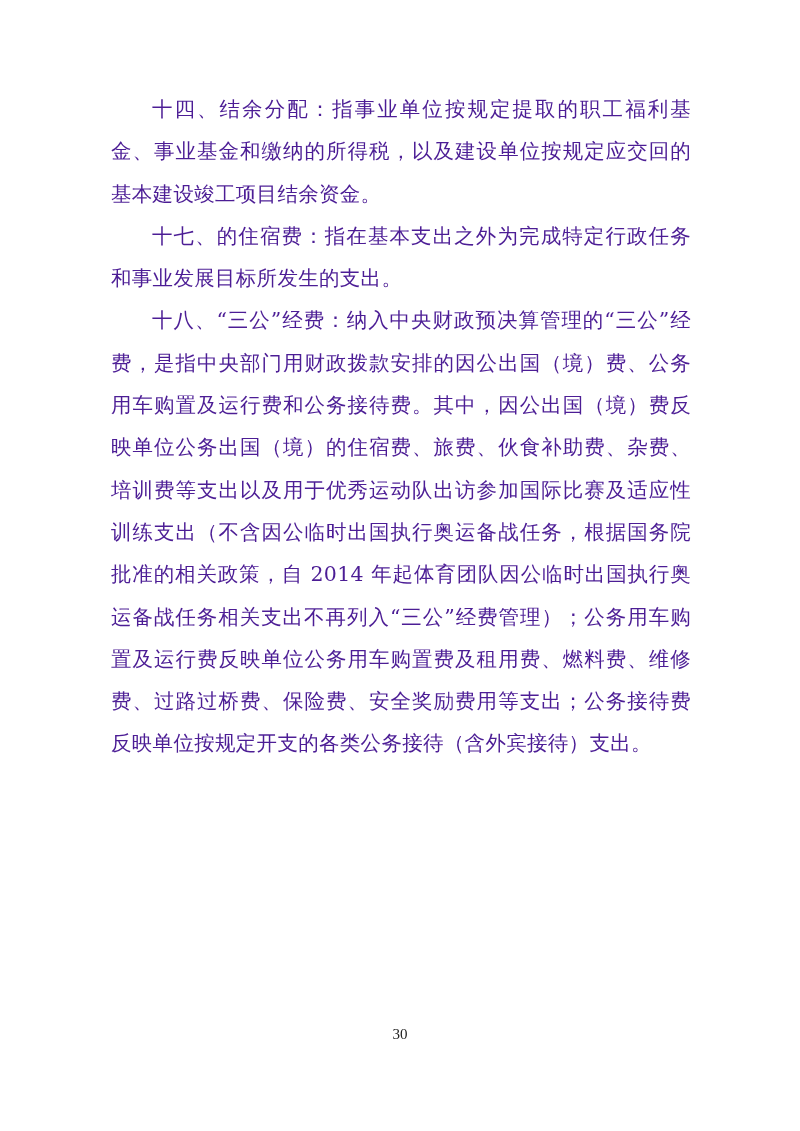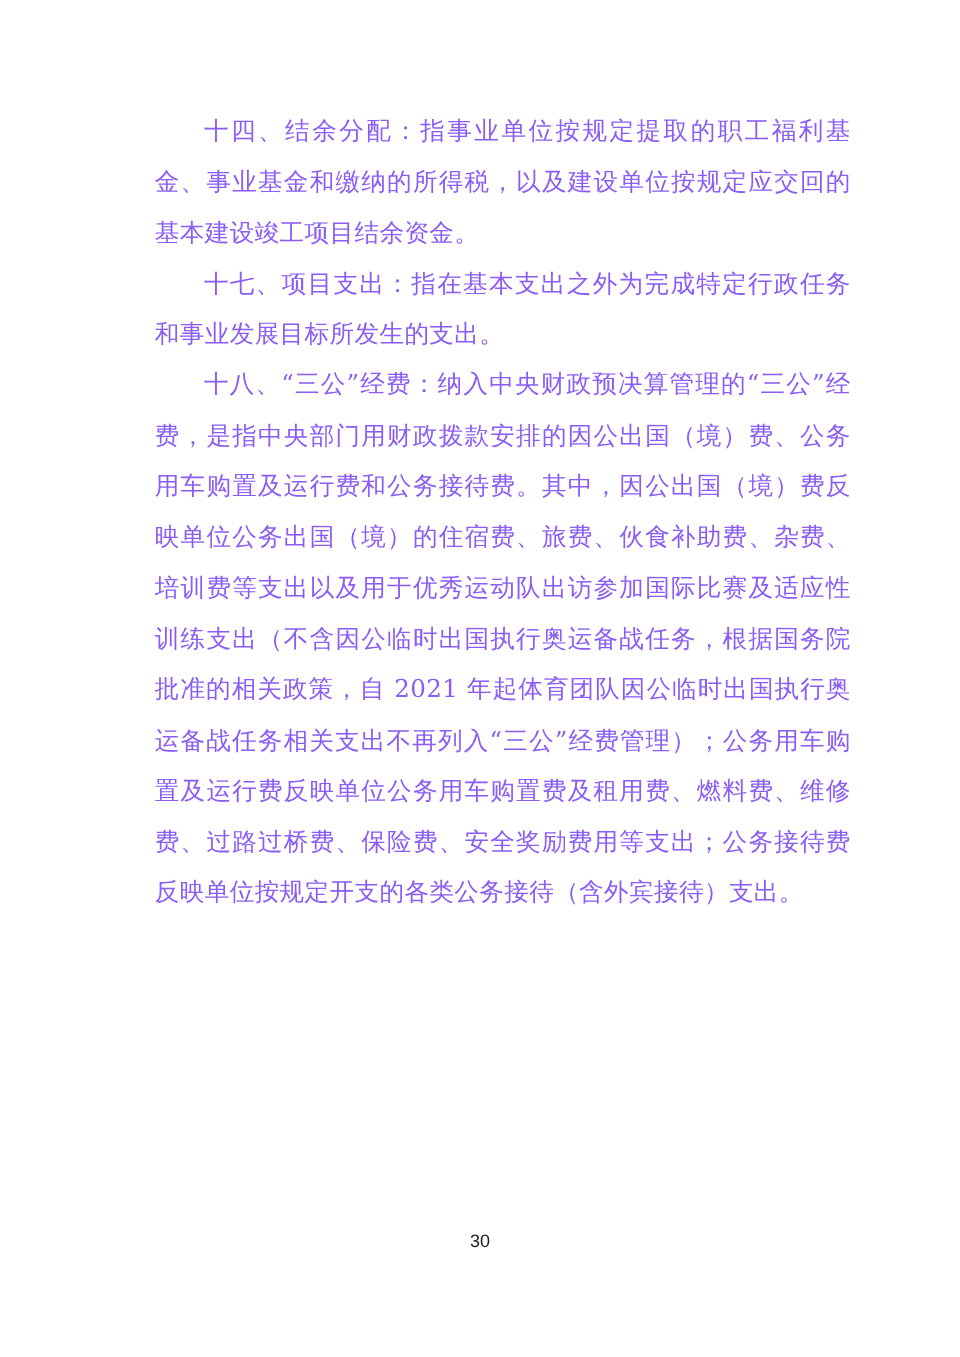--- a/index.html
+++ b/index.html
@@ -10,24 +10,24 @@
   .page {
     position: relative;
     width: 800px;
     height: 1131px;
     background: #ffffff;
     overflow: hidden;
     font-family: "DejaVu Serif", "Liberation Serif", serif;
   }
   .doc-body {
     position: absolute;
-    left: 129px;
+    left: 111px;
     top: 88px;
     width: 580px;
-    color: #8b5cf6;
+    color: #4c1d95;
   }
   .doc-body p {
     margin: 0;
     padding: 0;
     font-size: 20.5px;
     line-height: 42.3px;
     text-indent: 2em;
     text-align: justify;
     letter-spacing: 0.3px;
     font-weight: 400;
@@ -35,31 +35,31 @@
   .page-footer {
     position: absolute;
     left: 0;
     top: 1024px;
     width: 100%;
     text-align: center;
   }
   .page-number {
     font-size: 15px;
     color: #222222;
-    font-family: Liberation Sans, sans-serif;
+    font-family: Liberation Serif, serif;
   }
 </style>
 </head>
 <body>
 
 <div class="page">
 
   <div class="doc-body">
     <p>十四、结余分配：指事业单位按规定提取的职工福利基金、事业基金和缴纳的所得税，以及建设单位按规定应交回的基本建设竣工项目结余资金。</p>
-    <p>十七、项目支出：指在基本支出之外为完成特定行政任务和事业发展目标所发生的支出。</p>
-    <p>十八、“三公”经费：纳入中央财政预决算管理的“三公”经费，是指中央部门用财政拨款安排的因公出国（境）费、公务用车购置及运行费和公务接待费。其中，因公出国（境）费反映单位公务出国（境）的住宿费、旅费、伙食补助费、杂费、培训费等支出以及用于优秀运动队出访参加国际比赛及适应性训练支出（不含因公临时出国执行奥运备战任务，根据国务院批准的相关政策，自 2021 年起体育团队因公临时出国执行奥运备战任务相关支出不再列入“三公”经费管理）；公务用车购置及运行费反映单位公务用车购置费及租用费、燃料费、维修费、过路过桥费、保险费、安全奖励费用等支出；公务接待费反映单位按规定开支的各类公务接待（含外宾接待）支出。</p>
+    <p>十七、的住宿费：指在基本支出之外为完成特定行政任务和事业发展目标所发生的支出。</p>
+    <p>十八、“三公”经费：纳入中央财政预决算管理的“三公”经费，是指中央部门用财政拨款安排的因公出国（境）费、公务用车购置及运行费和公务接待费。其中，因公出国（境）费反映单位公务出国（境）的住宿费、旅费、伙食补助费、杂费、培训费等支出以及用于优秀运动队出访参加国际比赛及适应性训练支出（不含因公临时出国执行奥运备战任务，根据国务院批准的相关政策，自 2014 年起体育团队因公临时出国执行奥运备战任务相关支出不再列入“三公”经费管理）；公务用车购置及运行费反映单位公务用车购置费及租用费、燃料费、维修费、过路过桥费、保险费、安全奖励费用等支出；公务接待费反映单位按规定开支的各类公务接待（含外宾接待）支出。</p>
   </div>
 
   <div class="page-footer">
     <span class="page-number">30</span>
   </div>
 
 </div>
 
 </body></html>

